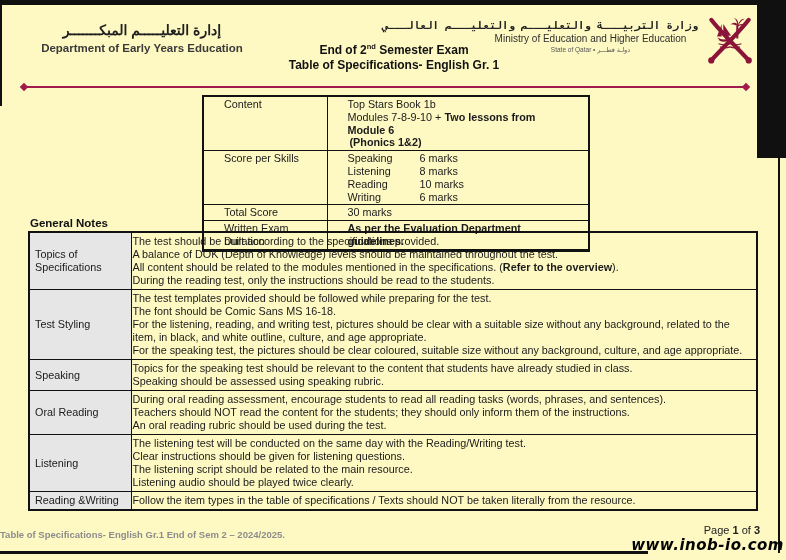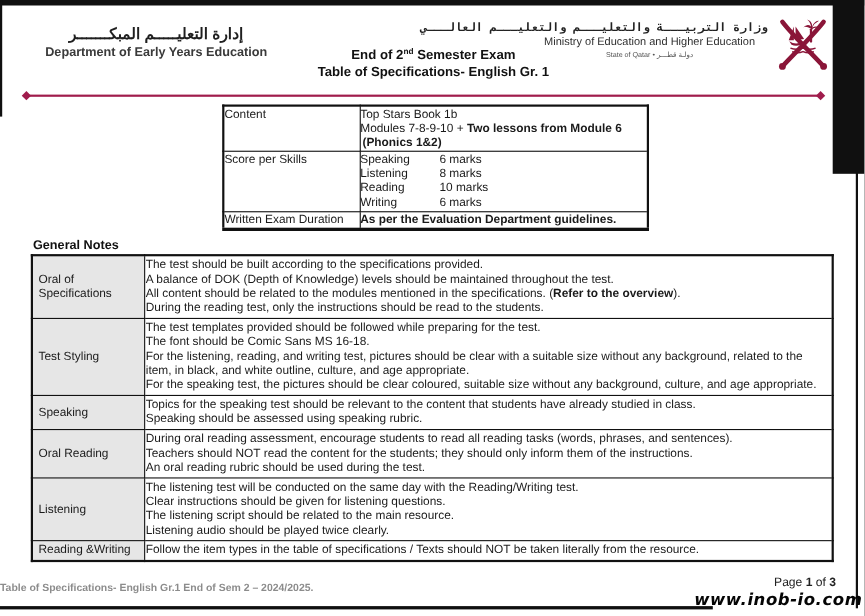--- a/index.html
+++ b/index.html
@@ -1,18 +1,18 @@
 <!DOCTYPE html>
 <html><head>
 <meta charset="utf-8">
 <style>
   * { margin:0; padding:0; box-sizing:border-box; }
   body { background:#444; font-family:"Liberation Sans", sans-serif; }
   .page {
-    position:relative; width:786px; height:560px; background:#ffffff;
+    position:relative; width:786px; height:560px; background:#fef9c3;
     color:#1a1a1a; overflow:hidden; margin:0 auto;
   }
   
   .scan { position:absolute; background:#101010; }
   .scan-top    { left:0; top:0; width:786px; height:5px; }
   .scan-left   { left:0; top:0; width:2px; height:106px; }
   .scan-right-block { right:0; top:0; width:29px; height:158px; }
   .scan-right-line  { left:778px; top:155px; width:2px; height:398px; }
   .scan-bottom { left:0; top:551px; width:648px; height:3px; }
 
@@ -32,21 +32,21 @@
   .emblem { position:absolute; right:30px; top:8px; width:52px; height:58px; }
 
   .divider { position:absolute; left:22px; top:86px; width:726px; height:2px; background:#a01c4c; }
   .divider .dot { position:absolute; top:-2px; width:6px; height:6px; background:#a01c4c; transform:rotate(45deg); }
   .divider .dot.l { left:-1px; } .divider .dot.r { right:-1px; }
 
   
   table { border-collapse:collapse; }
   .spec-table { position:absolute; left:202px; top:95px; width:388px;
                 font-size:10.8px; line-height:12.8px; border:2px solid #111; border-bottom:3px solid #111; }
-  .spec-table td { border:1px solid #111; padding:1px 0; vertical-align:top; }
+  .spec-table td { border:1px solid #111; padding:1px 20px; vertical-align:top; }
   .spec-table td.lbl { width:124px; }
   .skill-name { display:inline-block; width:72px; }
   .b { font-weight:bold; }
 
   .notes-heading { position:absolute; left:30px; top:217px; font-size:11.5px; font-weight:bold; color:#111; }
 
   .notes-table { position:absolute; left:28px; top:231px; width:730px;
                  font-size:10.8px; line-height:13px; border:2px solid #111; }
   .notes-table td { border:1px solid #111; padding:2px 1px; vertical-align:middle; }
   .notes-table td.lbl { width:102px; background:#e6e6e6; padding:2px 5px; }
@@ -125,32 +125,36 @@
     <tr>
       <td class="lbl">Score per Skills</td>
       <td>
         <div><span class="skill-name">Speaking</span><span>6 marks</span></div>
         <div><span class="skill-name">Listening</span><span>8 marks</span></div>
         <div><span class="skill-name">Reading</span><span>10 marks</span></div>
         <div><span class="skill-name">Writing</span><span>6 marks</span></div>
       </td>
     </tr>
     <tr>
+      <td class="lbl">Total Score</td>
+      <td>30 marks</td>
+    </tr>
+    <tr>
       <td class="lbl">Written Exam Duration</td>
       <td class="b">As per the Evaluation Department guidelines.</td>
     </tr>
   </tbody>
     </table>
 
   <div class="notes-heading">General Notes</div>
 
   <table class="notes-table">
     <tbody>
         <tr>
-      <td class="lbl">Oral of Specifications</td>
+      <td class="lbl">Topics of Specifications</td>
       <td>
         <div>The test should be built according to the specifications provided.</div>
         <div>A balance of DOK (Depth of Knowledge) levels should be maintained throughout the test.</div>
         <div><span>All content should be related to the modules mentioned in the specifications. (</span><span class="b">Refer to the overview</span><span>).</span></div>
         <div>During the reading test, only the instructions should be read to the students.</div>
       </td>
     </tr>
     <tr>
       <td class="lbl">Test Styling</td>
       <td>

